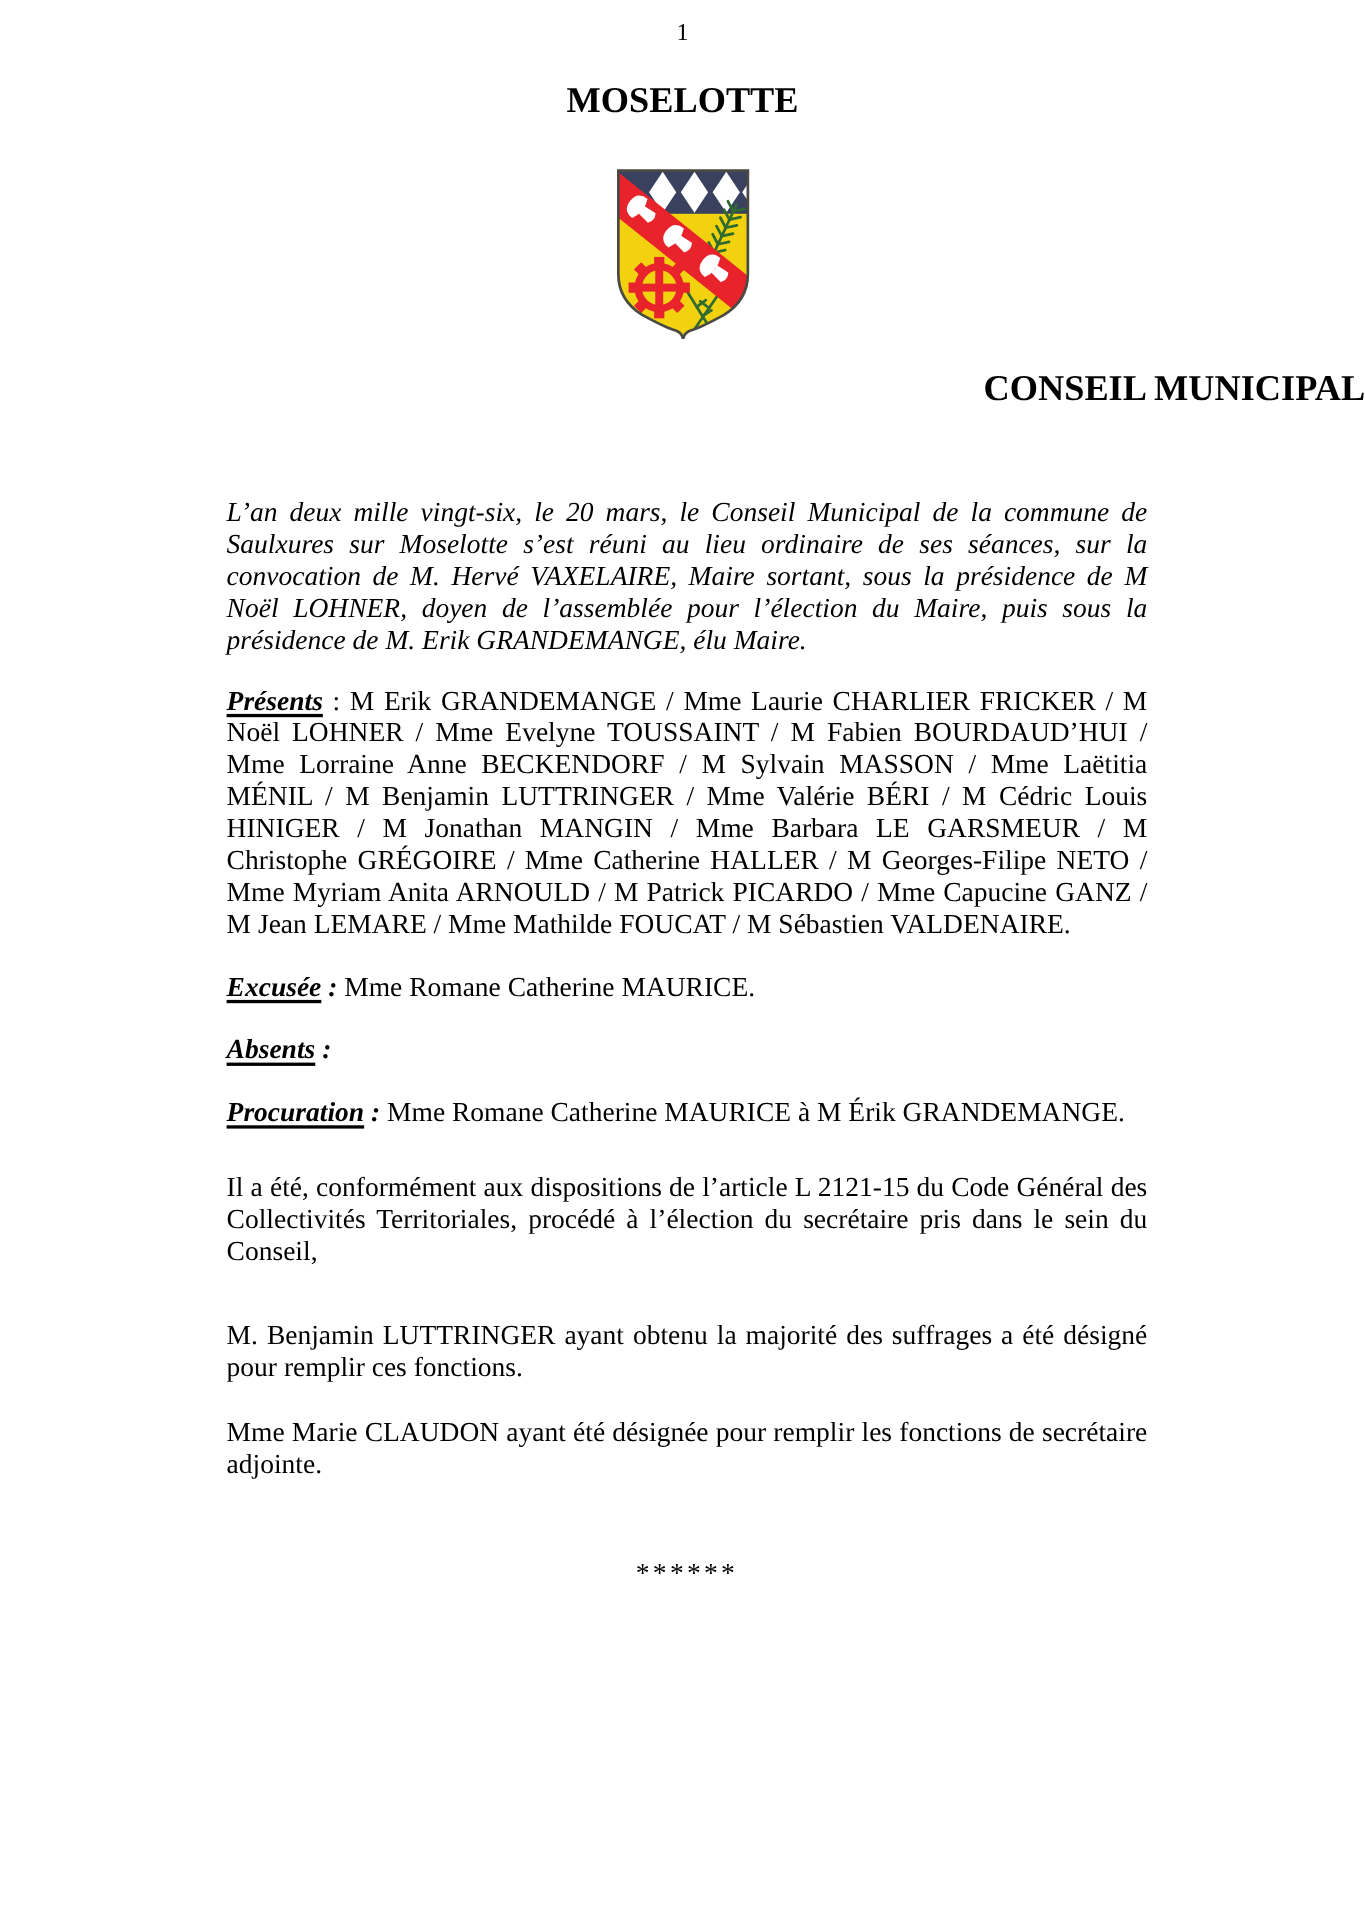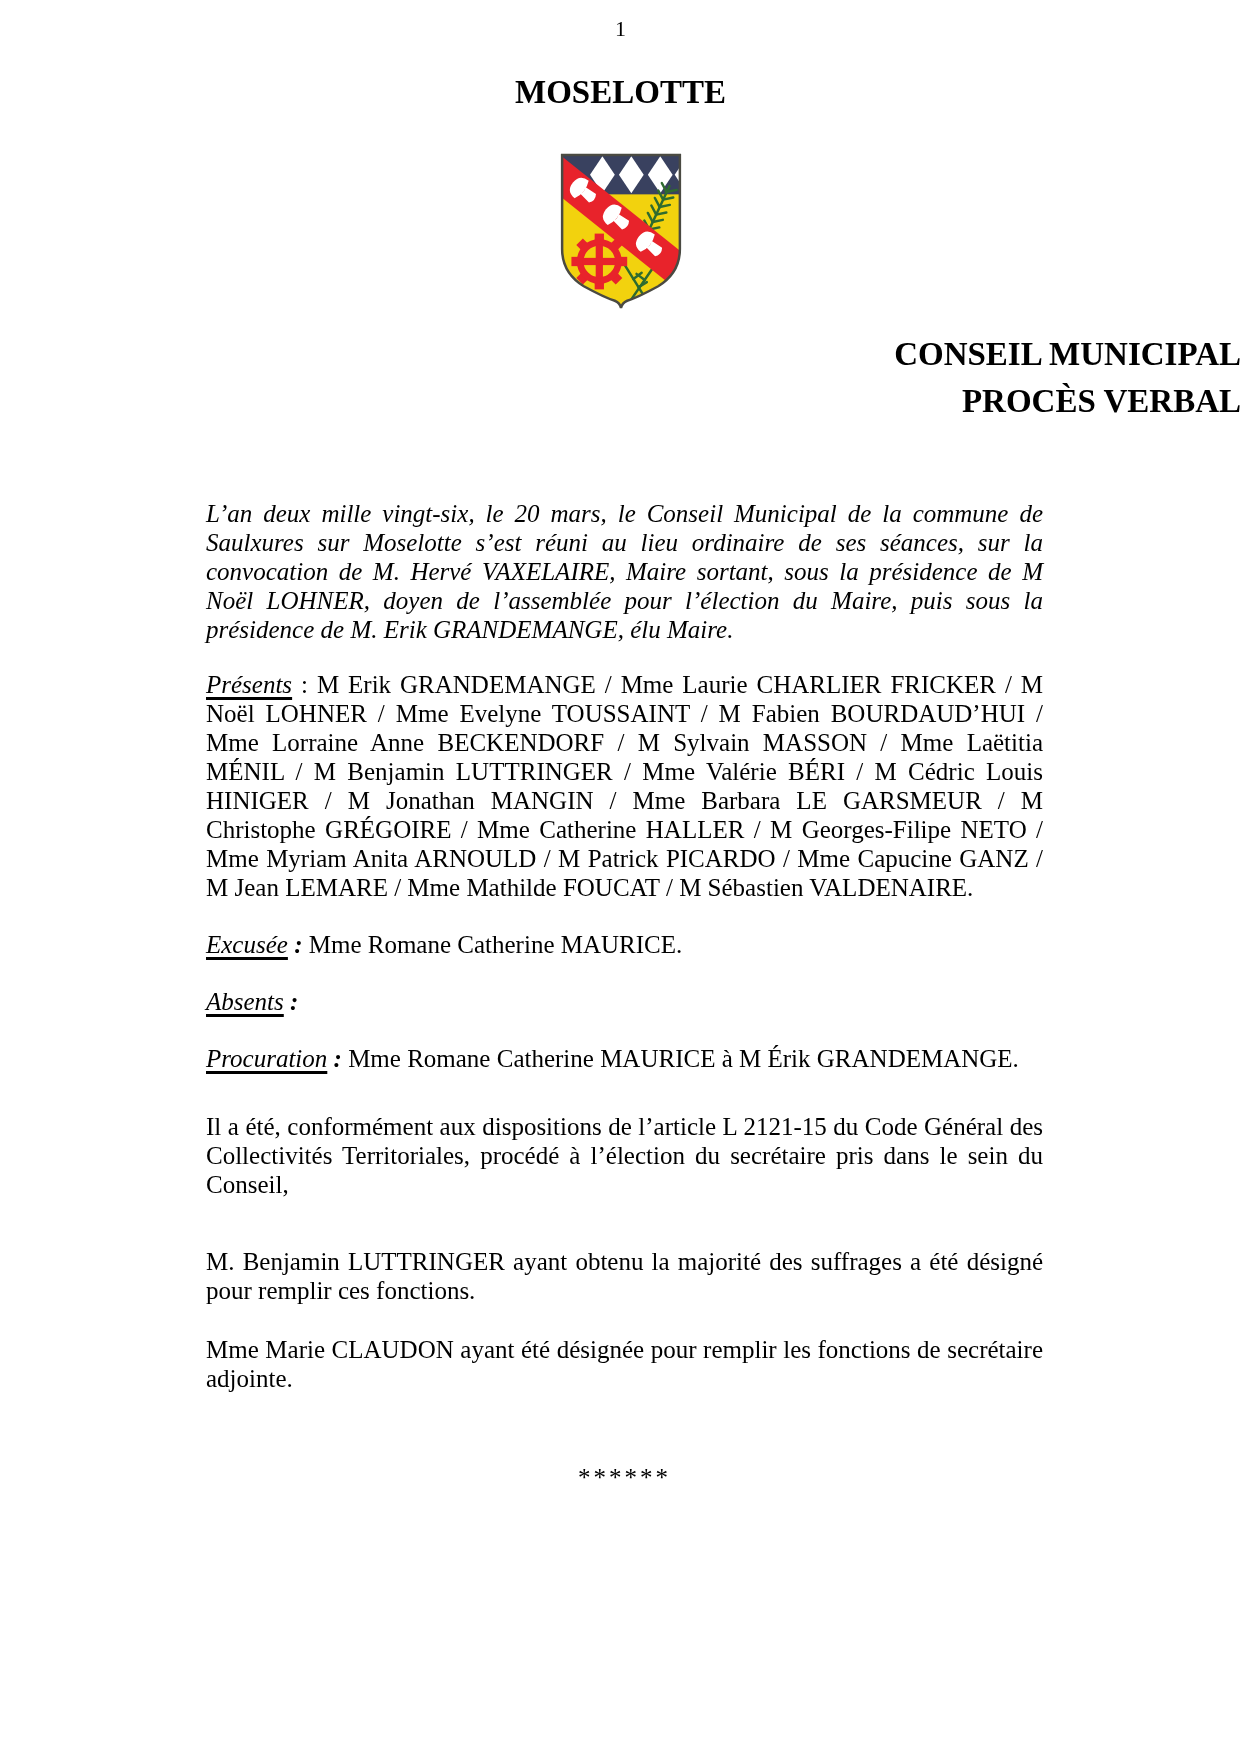--- a/index.html
+++ b/index.html
@@ -46,21 +46,21 @@
 
   .doc { font-size:25px; line-height:29px; }
   .para { margin:26px 0 0 0; text-align:justify; }
   .preamble { margin-top:74px; font-style:italic; }
   .mt-sm  { margin-top:39px; }
   .mt-md  { margin-top:28px; }
   .mt-lg  { margin-top:48px; }
   .mt-xl  { margin-top:30px; }
 
   .lbl {
-    font-weight:normal;
+    font-weight:bold;
     font-style:italic;
     text-decoration:underline;
     text-decoration-thickness:2.5px;
     text-underline-offset:4px;
   }
   .sep-bi { font-weight:bold; font-style:italic; }
 
   .stars {
     margin-top:70px;
     text-align:center;
@@ -158,21 +158,20 @@
           <rect class="c-red" x="-3.5" y="-16" width="7" height="32"></rect>
           <rect class="c-red" x="-16" y="-3.5" width="32" height="7"></rect>
         </g>
       </g>
       <path class="c-outline" d="M3,3 H117 V94 Q117,117 96,130 Q76,141 66,144 Q61,146 60,151 Q59,146 54,144 Q44,141 24,130 Q3,117 3,94 Z"></path>
     </svg>
   </div>
 
   <div class="meeting-title">
     <div>CONSEIL MUNICIPAL</div>
-    <div>PROCÈS VERBAL</div>
   </div>
 
   <div class="content doc">
 
     <p class="para preamble">L’an deux mille vingt-six, le 20 mars, le Conseil Municipal de la commune de Saulxures sur Moselotte s’est réuni au lieu ordinaire de ses séances, sur la convocation de M. Hervé VAXELAIRE, Maire sortant, sous la présidence de M Noël LOHNER, doyen de l’assemblée pour l’élection du Maire, puis sous la présidence de M. Erik GRANDEMANGE, élu Maire.</p>
 
     <p class="para"><span class="lbl">Présents</span><span> : </span><span>M Erik GRANDEMANGE / Mme Laurie CHARLIER FRICKER / M Noël LOHNER / Mme Evelyne TOUSSAINT / M Fabien BOURDAUD’HUI / Mme Lorraine Anne BECKENDORF / M Sylvain MASSON / Mme Laëtitia MÉNIL / M Benjamin LUTTRINGER / Mme Valérie BÉRI / M Cédric Louis HINIGER / M Jonathan MANGIN / Mme Barbara LE GARSMEUR / M Christophe GRÉGOIRE / Mme Catherine HALLER / M Georges-Filipe NETO / Mme Myriam Anita ARNOULD / M Patrick PICARDO / Mme Capucine GANZ / M Jean LEMARE / Mme Mathilde FOUCAT / M Sébastien VALDENAIRE.</span></p>
 
     <p class="para mt-md"><span class="lbl">Excusée</span><span class="sep-bi"> : </span> <span>Mme Romane Catherine MAURICE.</span></p>
 

